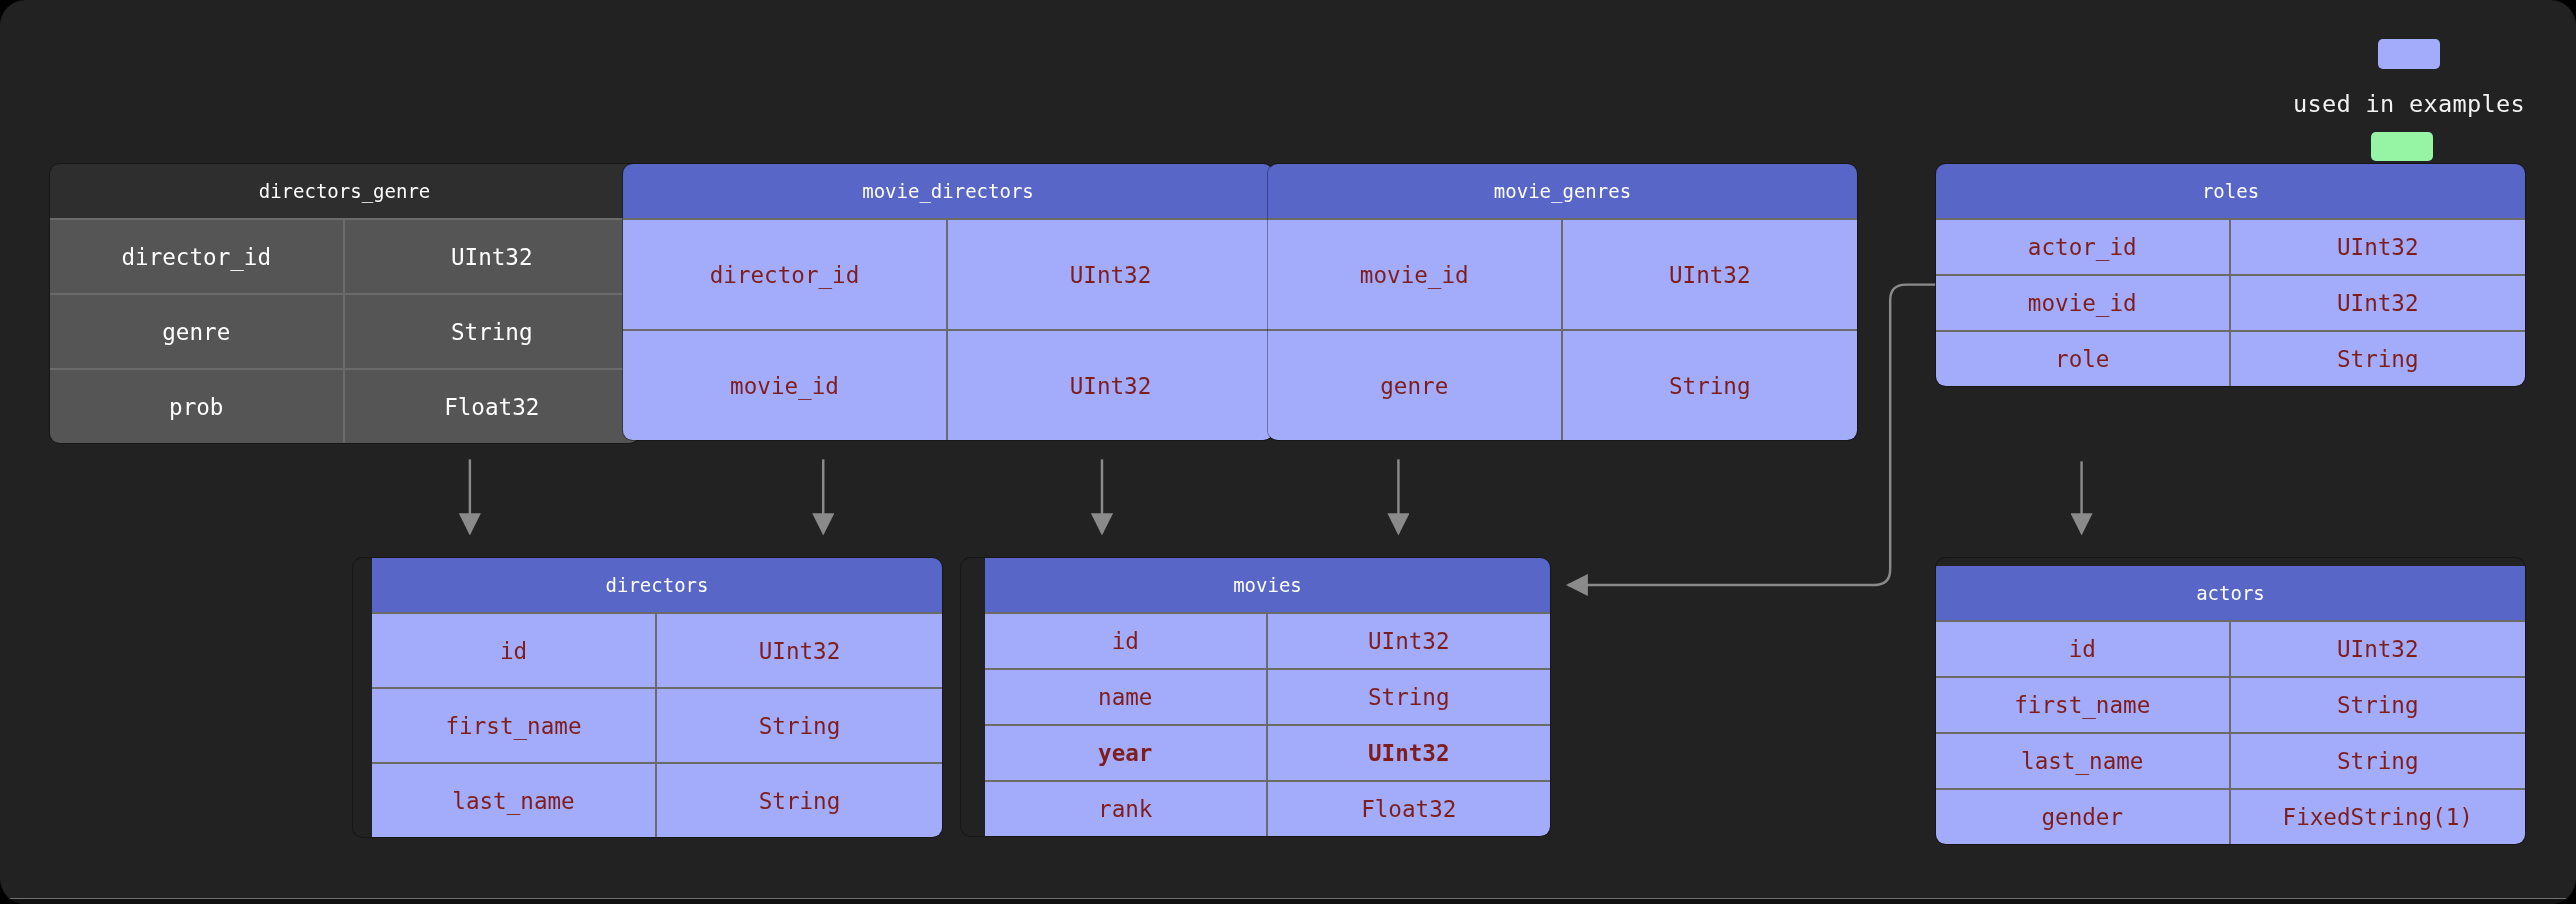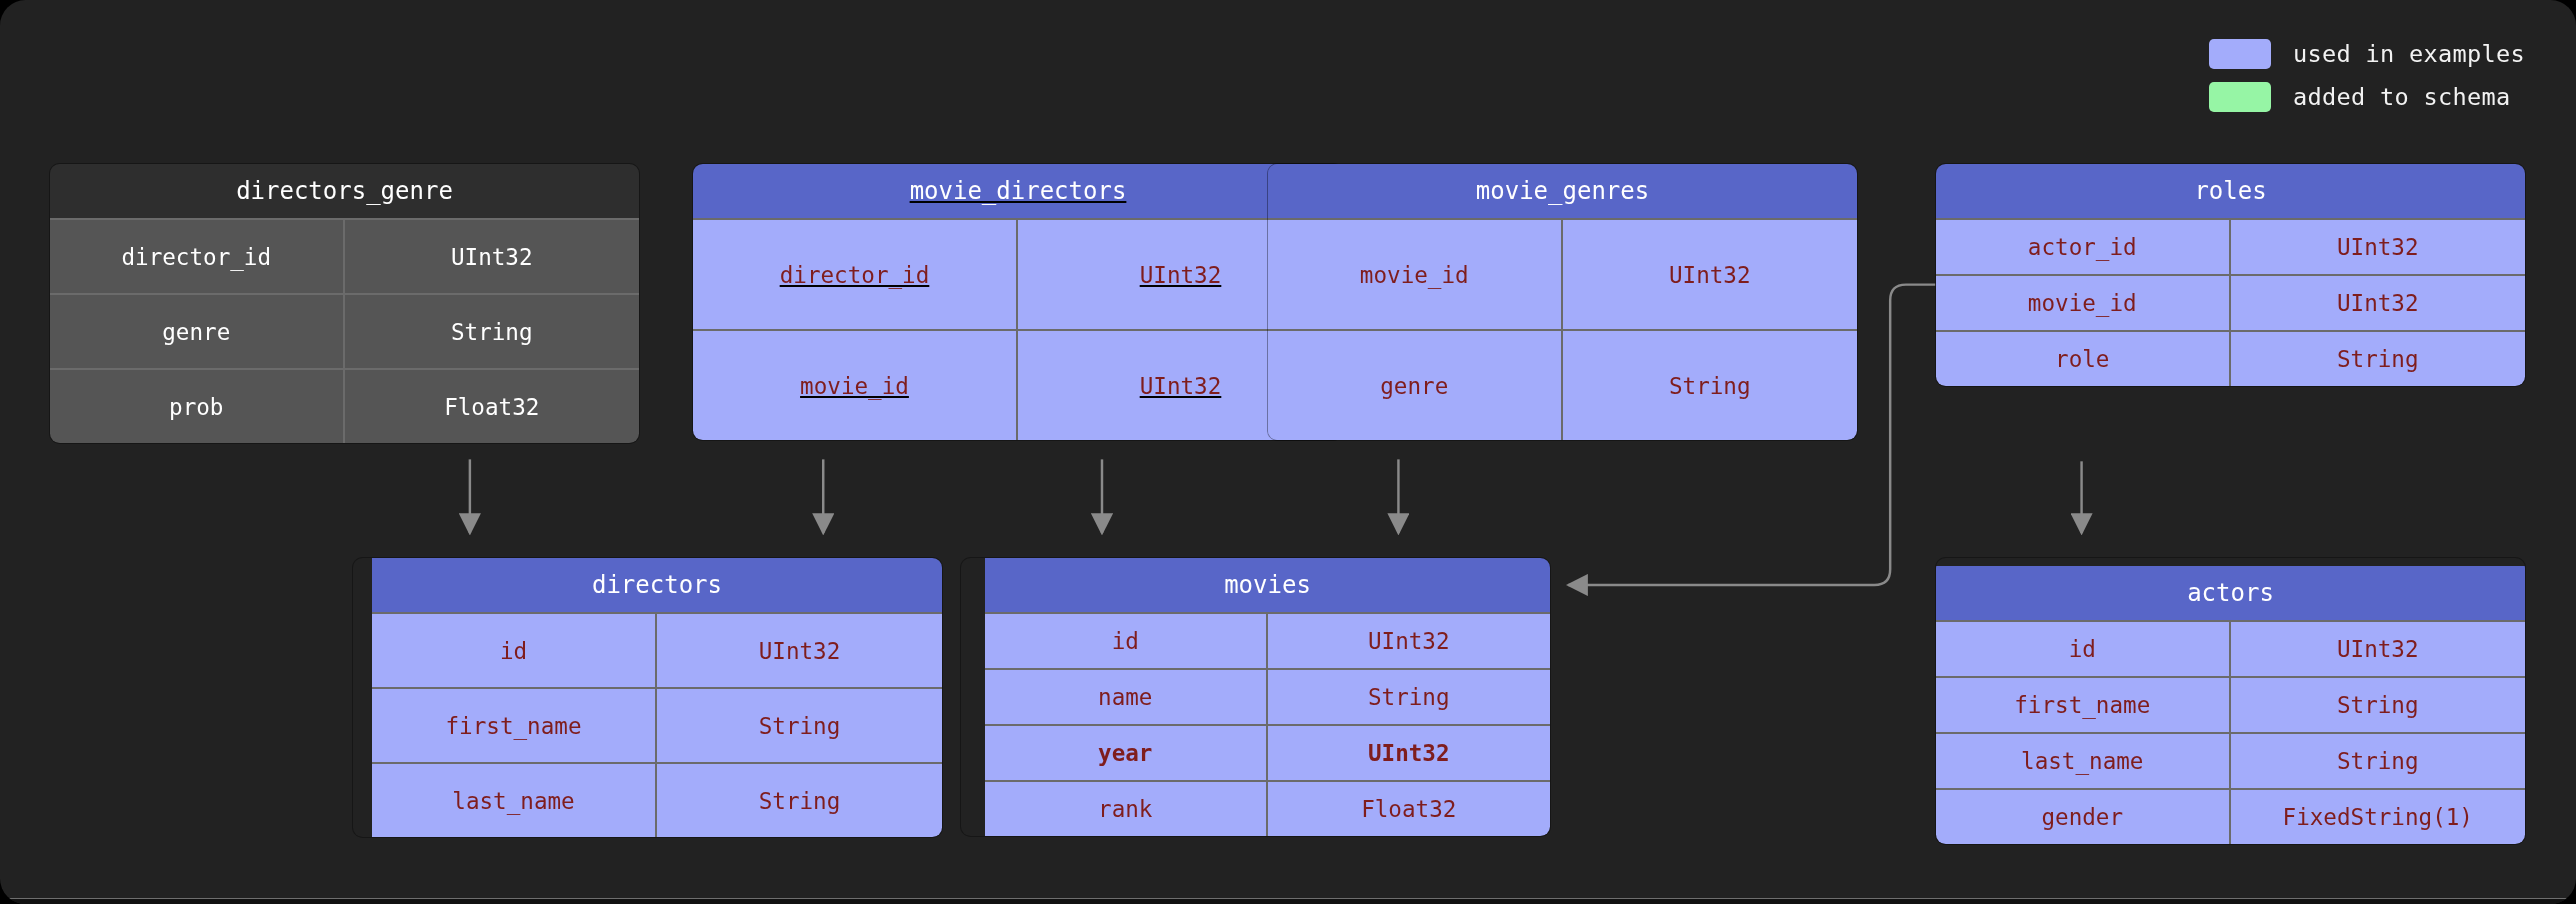--- a/index.html
+++ b/index.html
@@ -24,20 +24,21 @@
     top: 39px;
     display: flex;
     flex-direction: column;
     gap: 13.7px;
     align-items: flex-start;
   }
   .legend-row {
     display: flex;
     align-items: center;
     gap: 21.6px;
+    flex-direction: column;
   }
   .legend-swatch {
     width: 62px;
     height: 29.5px;
     border-radius: 4.9px;
   }
   .legend-label {
     color: #f2f2f2;
     font-size: 23.6px;
     letter-spacing: 0.3px;
@@ -47,21 +48,21 @@
   
   .tbl {
     position: absolute;
     border-radius: 9.8px;
     overflow: hidden;
     box-sizing: border-box;
     box-shadow: 0 0 0 1px rgba(0,0,0,0.35);
   }
   .tbl-header {
     text-align: center;
-    font-size: 24px;
+    font-size: 19px;
     color: #ffffff;
     display: flex;
     align-items: center;
     justify-content: center;
     box-sizing: border-box;
   }
   .tbl-row {
     display: flex;
     box-sizing: border-box;
     border-top: 2px solid #6b6b6b;
@@ -170,21 +171,21 @@
         </div>
         <div class="tbl-row" style="height: 75px;">
           <div class="cell col-name">genre</div>
           <div class="cell col-type">String</div>
         </div>
         <div class="tbl-row" style="height: 75px;">
           <div class="cell col-name">prob</div>
           <div class="cell col-type">Float32</div>
         </div>
       </div>
-      <div class="tbl theme-blue" style="left: 693px; top: 164px; width: 650px; text-decoration: underline;">
+      <div class="tbl theme-blue" style="left: 623px; top: 164px; width: 650px;">
         <div class="tbl-header" style="height: 54px;">movie_directors</div>
         <div class="tbl-row" style="height: 111px;">
           <div class="cell col-name">director_id</div>
           <div class="cell col-type">UInt32</div>
         </div>
         <div class="tbl-row" style="height: 111px;">
           <div class="cell col-name">movie_id</div>
           <div class="cell col-type">UInt32</div>
         </div>
       </div>

